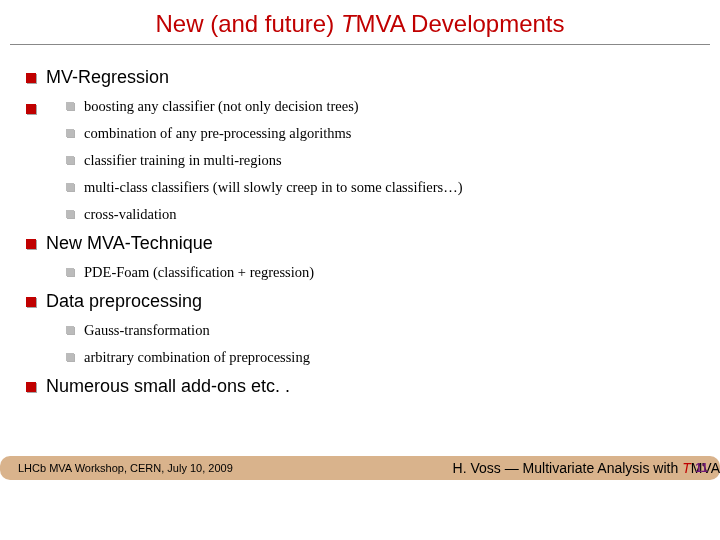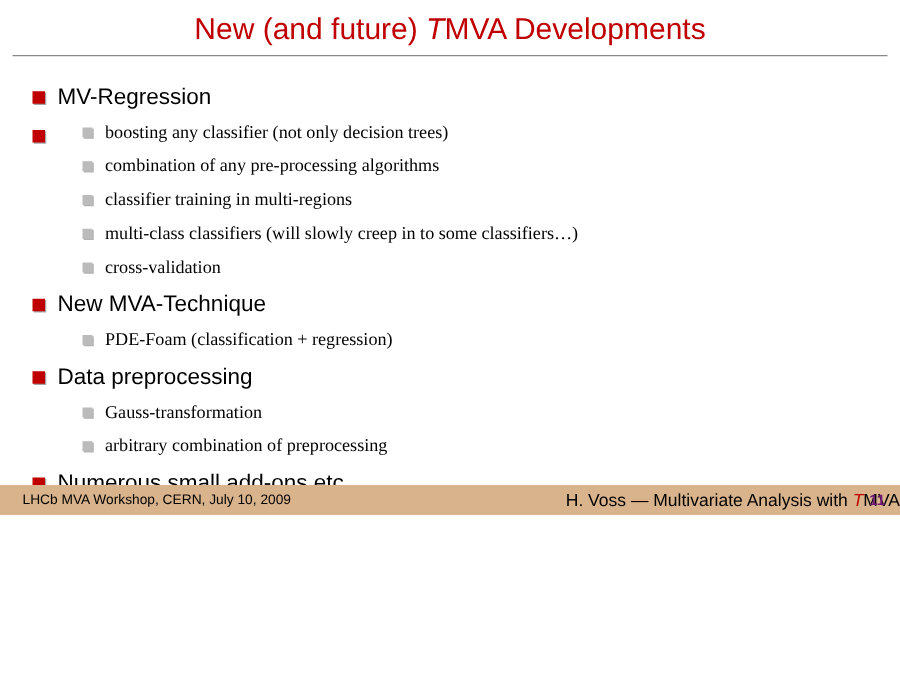--- a/index.html
+++ b/index.html
@@ -1,17 +1,17 @@
 <!DOCTYPE html>
 <html><head>
 <meta charset="utf-8">
 <style>
   * { box-sizing: border-box; margin: 0; padding: 0; }
   html, body { width: 720px; height: 540px; font-family: Arial, Helvetica, sans-serif; background: #fff; overflow: hidden; }
-  .slide { width: 720px; height: 412px; position: relative; }
+  .slide { width: 720px; height: 480px; position: relative; }
   .title-wrap { padding: 10px 0 6px 0; text-align: center; border-bottom: 1px solid #888; margin: 0 10px; }
   .title { font-size: 24px; color: #c00000; display: inline; }
   .title .t-letter { font-style: italic; }
   .content { padding: 14px 32px 0 20px; }
   ul { list-style: none; }
   .lvl1 > li { position: relative; padding-left: 26px; margin: 8px 0 6px 0; font-size: 18px; color: #000; }
   .lvl1 > li::before {
     content: ""; position: absolute; left: 6px; top: 6px; width: 10px; height: 10px;
     background: #c00000;
     box-shadow: 1px 1px 0 rgba(0,0,0,0.35);
@@ -20,21 +20,21 @@
   .lvl2 > li { position: relative; padding-left: 38px; margin: 10px 0; font-size: 14.5px; color: #000; font-family: Liberation Serif, serif; }
   .lvl2 > li::before {
     content: ""; position: absolute; left: 20px; top: 4px; width: 8px; height: 8px;
     background: #bbb;
     box-shadow: 1px 1px 0 rgba(0,0,0,0.3);
   }
   .footer {
     position: absolute; left: 0; right: 0; bottom: 0; height: 24px;
     background: #d9b38c;
     display: flex; align-items: center; justify-content: space-between;
-    padding: 0 12px 0 18px; font-size: 11px; color: #000;
+    padding: 0 12px 0 18px; font-size: 11px; color: #000; border-radius: 10px;
   }
   .footer .center { position: absolute; left: 0; right: 0; text-align: right; font-size: 14px; }
   .footer .center .t-letter { color: #c00000; font-style: italic; }
   .footer .right { color: #701a75; font-weight: 600; font-size: 12px; z-index: 1; }
   .footer .left { z-index: 1; }
 </style>
 </head>
 <body>
 <div class="slide">
 

